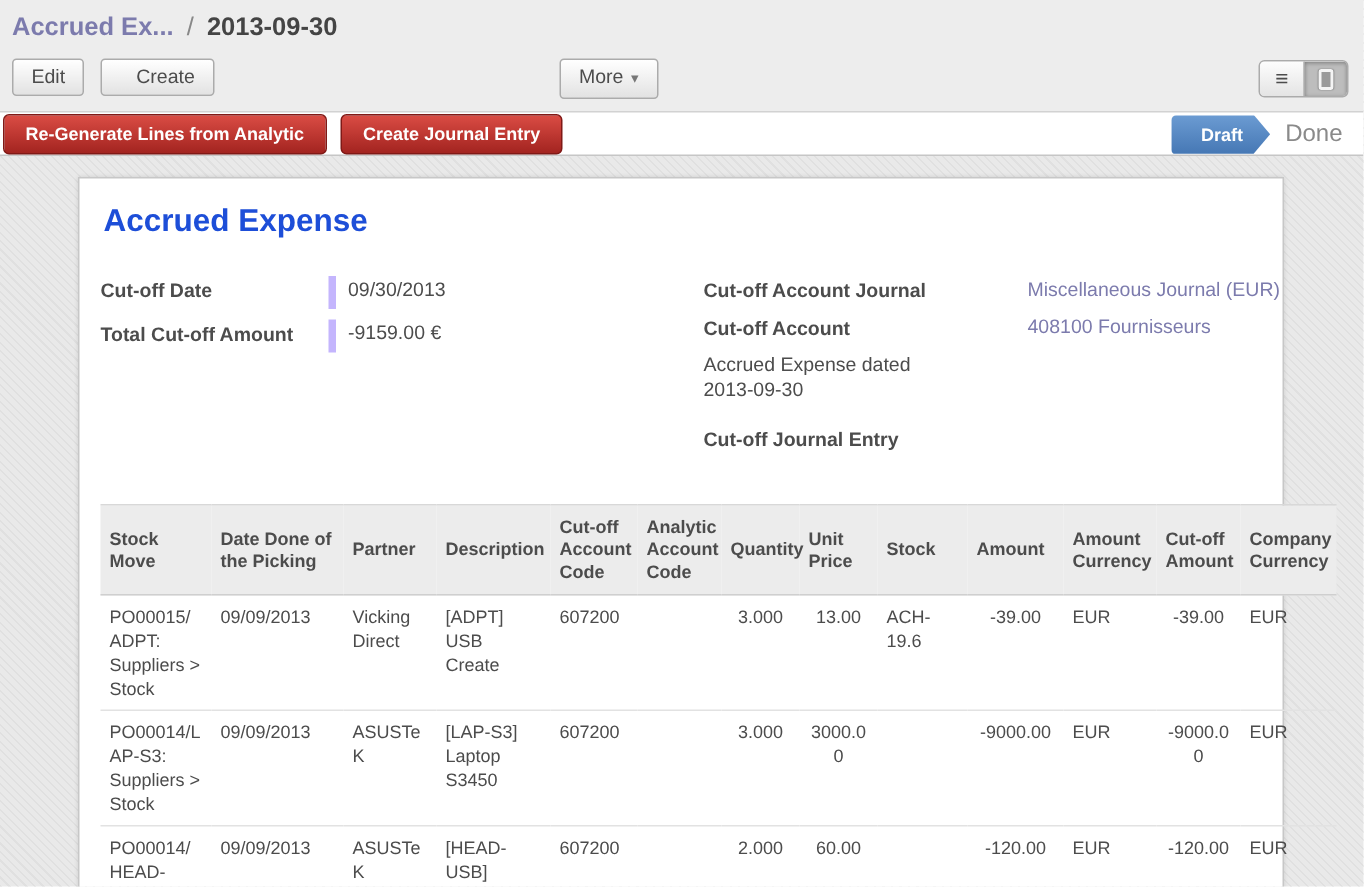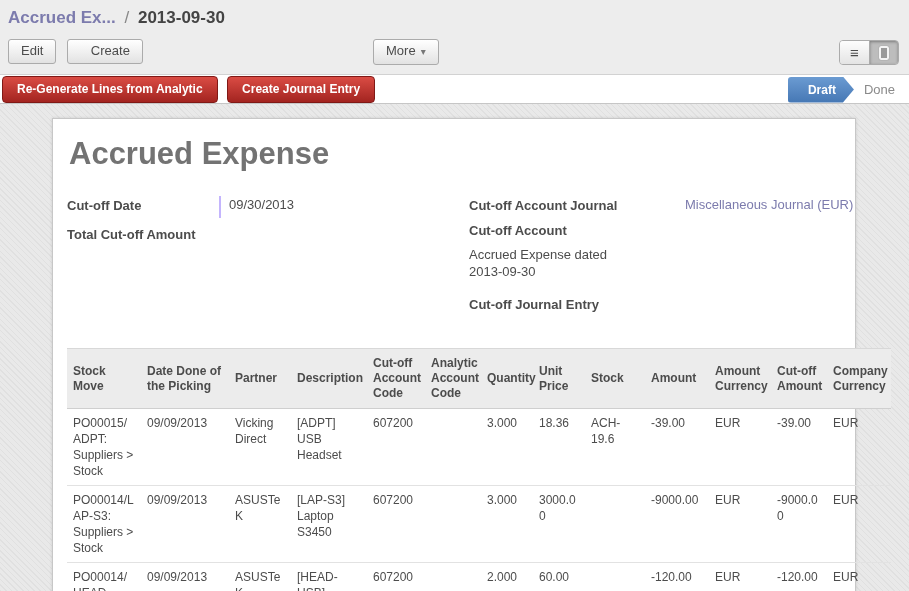--- a/index.html
+++ b/index.html
@@ -54,57 +54,57 @@
   .action-left .btn-danger + .btn-danger { margin-left:5px; }
 
   .statusbar { position:absolute; right:14px; top:0; height:29px; display:flex; align-items:center; }
   .status-arrow {
     color:#fff; font-size:12px; font-weight:bold;
     background:linear-gradient(to bottom,#6b9bd2,#4577b4);
     padding:6px 18px 6px 20px; border-radius:3px 0 0 3px;
     clip-path:polygon(0 0, calc(100% - 11px) 0, 100% 50%, calc(100% - 11px) 100%, 0 100%);
     cursor:pointer;
   }
-  .status-plain { color:#8a8a8a; font-size:13px; margin-left:10px; cursor:pointer; }
+  .status-plain { color:#8a8a8a; font-size:16px; margin-left:10px; cursor:pointer; }
 
   
   .sheet {
     position:absolute; left:52px; top:118px; width:804px; height:500px;
     background:#fff; border:1px solid #c7c7c7; box-shadow:0 0 3px rgba(0,0,0,.12);
     padding:17px 0 0 14px;
   }
-  .sheet-title { font-size:31px; font-weight:bold; color:#737373; padding-left:2px; }
+  .sheet-title { font-size:21px; font-weight:bold; color:#1d4ed8; padding-left:2px; }
 
   .field-groups { display:flex; margin-top:24px; }
   .fgroup-left { flex:0 0 402px; }
   .fgroup-right { flex:1; }
   .frow { display:grid; font-size:13px; line-height:17px; margin-bottom:7px;gap:20px; }
   .fgroup-left .frow { grid-template-columns:132px 1fr; }
   .fgroup-right .frow { grid-template-columns:196px 1fr; }
   .flabel { font-weight:bold; color:#4c4c4c; padding-top:1px; }
   .fvalue { color:#4c4c4c; }
-  .fgroup-left .fvalue { border-left:2px solid #c4b5fd; padding-left:8px; min-height:22px; }
+  .fgroup-left .fvalue { border-left:5px solid #c4b5fd; padding-left:8px; min-height:22px; }
   .fgroup-right .fvalue { max-width:170px; }
   .fvalue.link { color:#7c7bad; cursor:pointer; }
   .frow.spaced { margin-top:15px; }
 
   
   .table-wrap { margin-top:28px; }
   table.o2m { border-collapse:collapse; table-layout:fixed; width:824px; font-size:12px; }
   table.o2m th {
     background:#ececec; color:#4c4c4c; font-weight:bold; text-align:left;
     padding:7px 6px; vertical-align:middle; line-height:15px;
     border-top:1px solid #d8d8d8; border-bottom:1px solid #cfcfcf;
   }
   table.o2m td {
     padding:6px 6px; vertical-align:top; line-height:16px;
     border-bottom:1px solid #e2e2e2; overflow-wrap:break-word;
     background:transparent; cursor:pointer;
   }
-  th.num, td.num { text-align:left; }
+  th.num, td.num { text-align:center; }
 </style>
 </head>
 <body>
 
 <div class="top-band">
   <div class="breadcrumb">
     <span class="bc-parent">Accrued Ex...</span>
     <span class="bc-sep">/</span>
     <span class="bc-current">2013-09-30</span>
   </div>
@@ -142,29 +142,31 @@
   <div class="sheet-title">Accrued Expense</div>
 
   <div class="field-groups">
     <div class="fgroup-left">
       <div class="frow">
         <span class="flabel">Cut-off Date</span>
         <span class="fvalue">09/30/2013</span>
       </div>
       <div class="frow">
         <span class="flabel">Total Cut-off Amount</span>
+        <span class="fvalue">-9159.00 €</span>
       </div>
     </div>
     <div class="fgroup-right">
       <div class="frow">
         <span class="flabel">Cut-off Account Journal</span>
         <span class="fvalue link">Miscellaneous Journal (EUR)</span>
       </div>
       <div class="frow">
         <span class="flabel">Cut-off Account</span>
+        <span class="fvalue link">408100 Fournisseurs</span>
       </div>
       <div class="frow">
         <span class="fvalue">Accrued Expense dated 2013-09-30</span>
       </div>
       <div class="frow spaced">
         <span class="flabel">Cut-off Journal Entry</span>
         <span class="fvalue"></span>
       </div>
     </div>
   </div>
@@ -201,25 +203,25 @@
           <th>Amount Currency</th>
           <th class="num">Cut-off Amount</th>
           <th>Company Currency</th>
         </tr>
       </thead>
       <tbody>
         <tr>
           <td>PO00015/ADPT: Suppliers &gt; Stock</td>
           <td>09/09/2013</td>
           <td>Vicking Direct</td>
-          <td>[ADPT] USB Headset</td>
+          <td>[ADPT] USB Create</td>
           <td>607200</td>
           <td></td>
           <td class="num">3.000</td>
-          <td class="num">18.36</td>
+          <td class="num">13.00</td>
           <td>ACH-19.6</td>
           <td class="num">-39.00</td>
           <td>EUR</td>
           <td class="num">-39.00</td>
           <td>EUR</td>
         </tr>
         <tr>
           <td>PO00014/LAP-S3: Suppliers &gt; Stock</td>
           <td>09/09/2013</td>
           <td>ASUSTeK</td>

